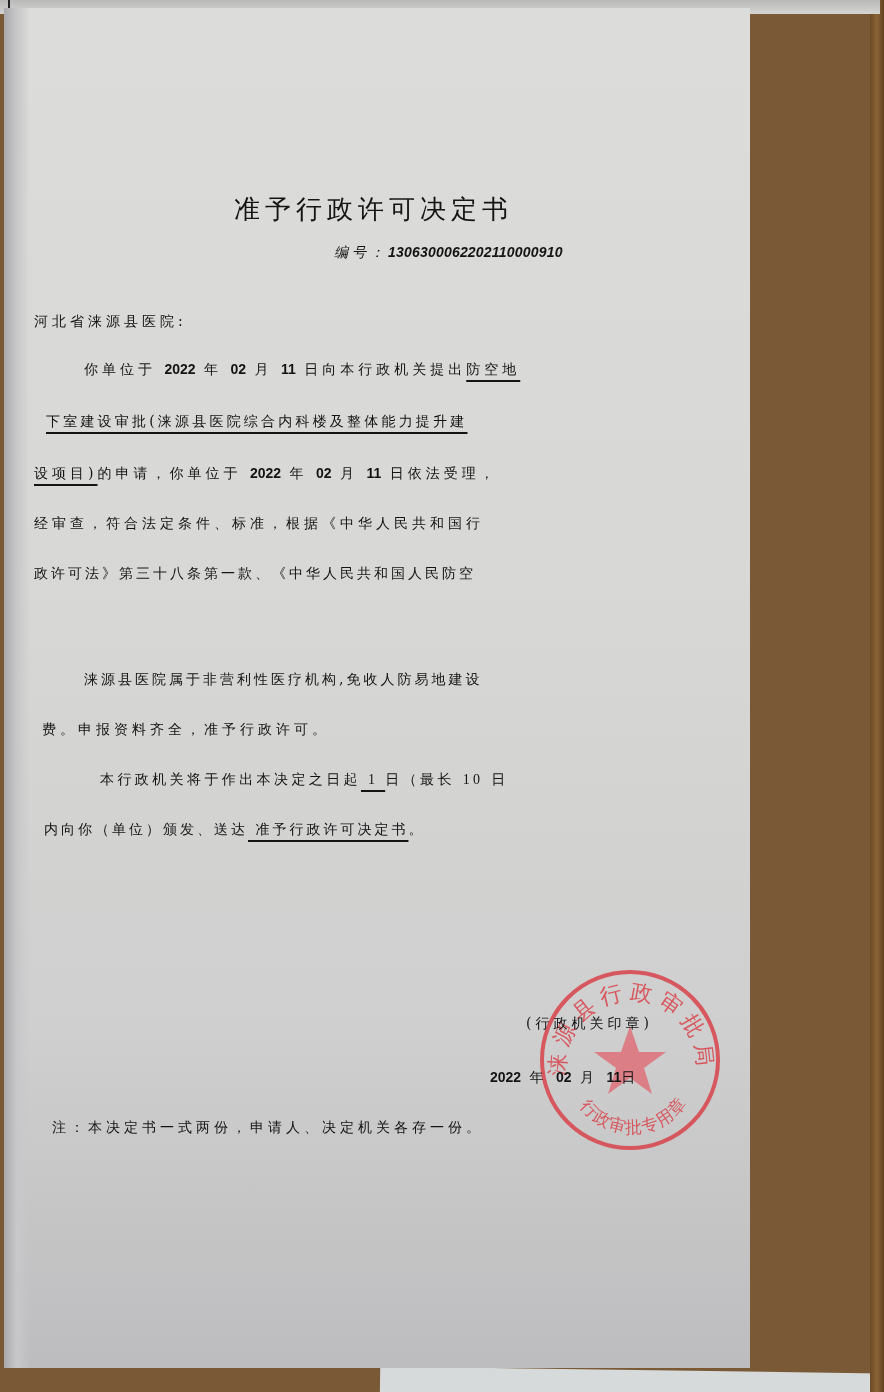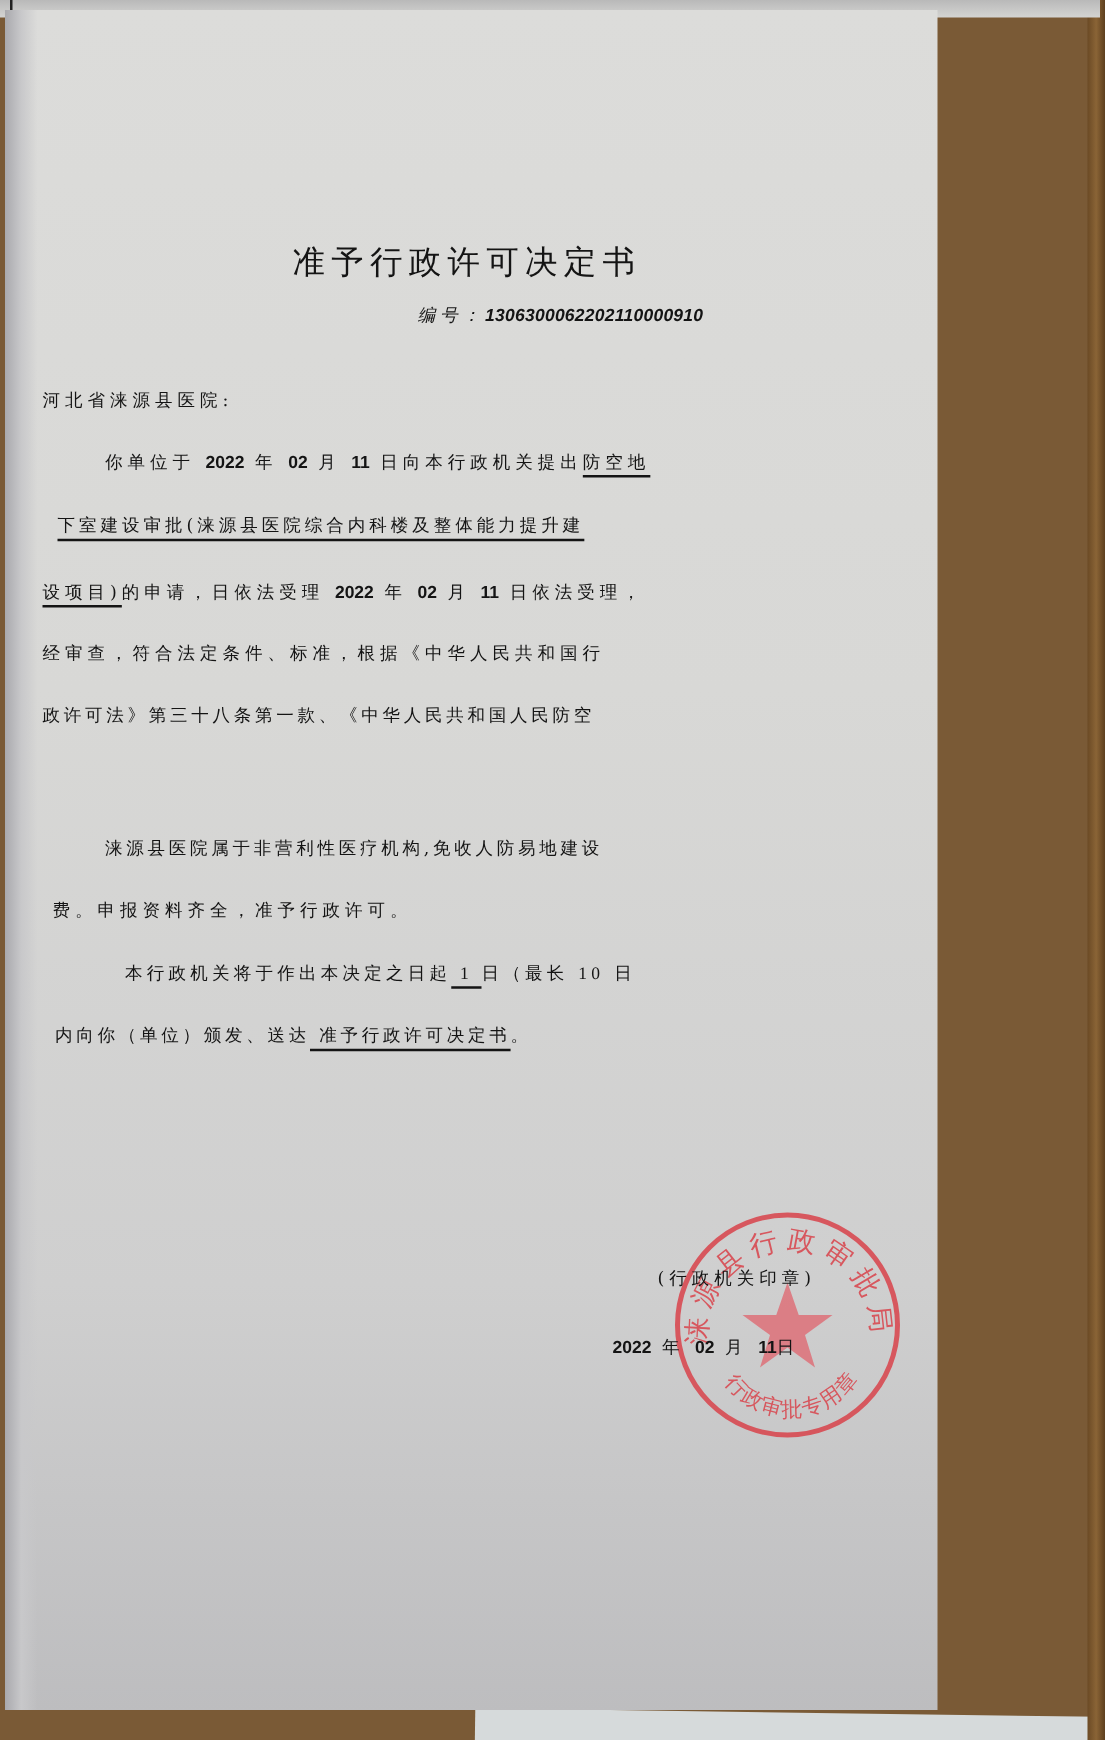--- a/index.html
+++ b/index.html
@@ -132,21 +132,21 @@
 
     <div class="line" style="left:30px; top:298px;">河北省涞源县医院:</div>
 
     <div class="line" style="left:80px; top:346px;">
       <span>你单位于 </span><span class="b">2022</span><span> 年 </span><span class="b">02</span><span> 月 </span><span class="b">11</span><span> 日向本行政机关提出</span><span class="u">防空地</span>
     </div>
     <div class="line" style="left:30px; top:398px; letter-spacing:3.2px;margin-left:12px;">
       <span class="u">下室建设审批(涞源县医院综合内科楼及整体能力提升建</span>
     </div>
     <div class="line" style="left:30px; top:450px;">
-      <span class="u">设项目)</span><span>的申请，日依法受理 </span><span class="b">2022</span><span> 年 </span><span class="b">02</span><span> 月 </span><span class="b">11</span><span> 日依法受理，</span>
+      <span class="u">设项目)</span><span>的申请，你单位于 </span><span class="b">2022</span><span> 年 </span><span class="b">02</span><span> 月 </span><span class="b">11</span><span> 日依法受理，</span>
     </div>
     <div class="line" style="left:30px; top:500px;">经审查，符合法定条件、标准，根据《中华人民共和国行</div>
     <div class="line" style="left:30px; top:550px; letter-spacing:3px;">政许可法》第三十八条第一款、《中华人民共和国人民防空</div>
 
     <div class="line" style="left:80px; top:656px; letter-spacing:3px;">涞源县医院属于非营利性医疗机构,免收人防易地建设</div>
     <div class="line" style="left:38px; top:706px;">费。申报资料齐全，准予行政许可。</div>
 
     <div class="line" style="left:96px; top:756px; letter-spacing:3.4px;">
       <span>本行政机关将于作出本决定之日起</span><span class="u" style="font-family:'Liberation Serif',serif;"> 1 </span><span>日（最长 </span><span style="font-family:'Liberation Serif',serif;text-align:center;">10</span><span> 日</span>
     </div>
@@ -168,14 +168,15 @@
         <textPath href="#sealArcBottom">行政审批专用章</textPath>
       </text>
     </svg>
 
     <div class="line stamp-label">(行政机关印章)</div>
 
     <div class="line date-line">
       <span class="b">2022</span><span> 年 </span><span class="b">02</span><span> 月 </span><span class="b">11</span><span>日</span>
     </div>
 
+    <div class="line note">注：本决定书一式两份，申请人、决定机关各存一份。</div>
   </div>
 </div>
 
 </body></html>

